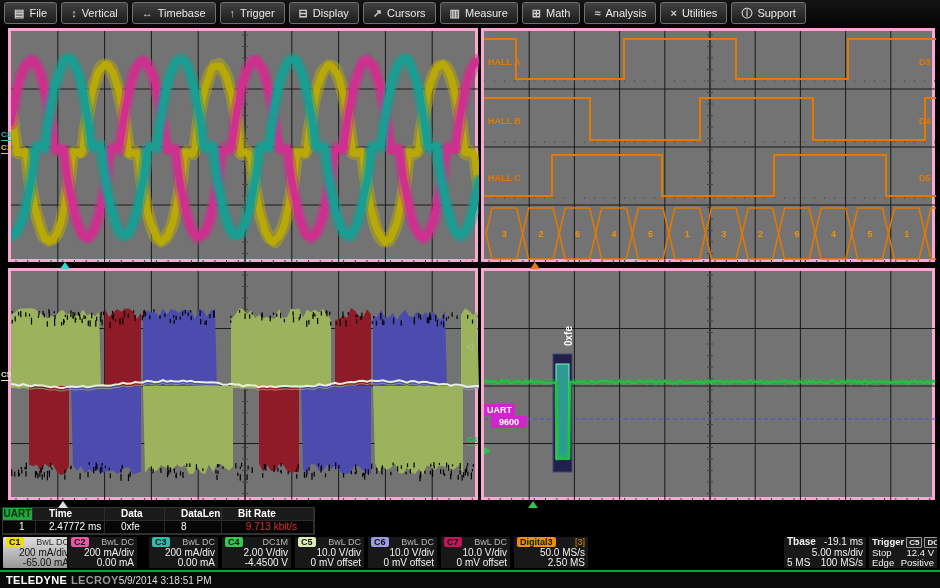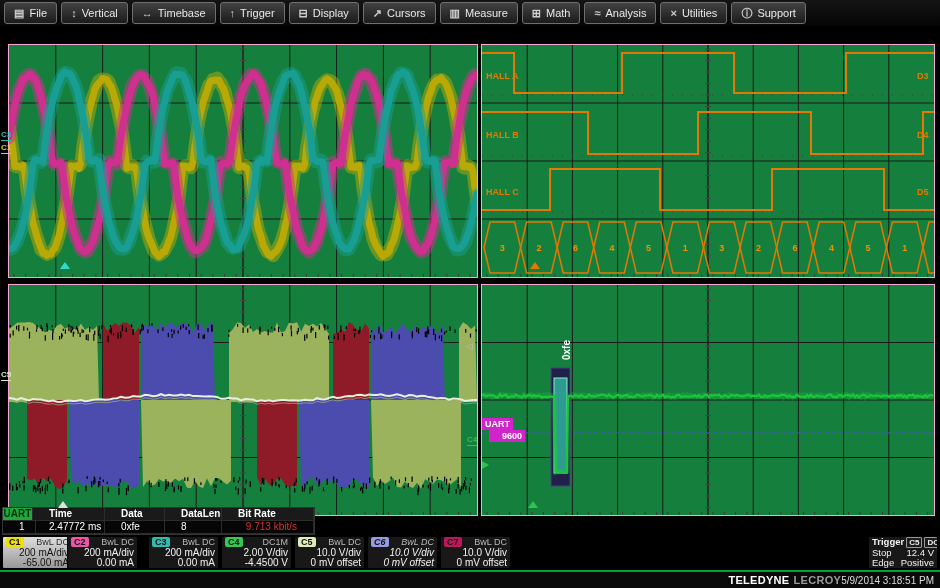--- a/index.html
+++ b/index.html
@@ -5,21 +5,21 @@
   html,body{margin:0;padding:0;background:#000;}
   body{font-family:"Liberation Sans",sans-serif;}
   .screen{position:relative;width:940px;height:588px;background:#000;overflow:hidden;}
 
   
   .menubar{position:absolute;left:0;top:0;width:940px;height:26px;background:linear-gradient(#141414,#050505);display:flex;align-items:center;padding-left:2px;box-sizing:border-box;}
   .mbtn{display:flex;align-items:center;height:20px;margin:0 2px;padding:0 9px;background:linear-gradient(#424242,#1b1b1b);border:1px solid #6f6f6f;border-radius:3px;color:#e9e9e9;font-size:11px;white-space:nowrap;cursor:default;}
   .micon{margin-right:5px;font-size:11px;color:#cdcdcd;font-weight:bold;}
 
   
-  .panel{position:absolute;background:#15803d;border:1px solid #f9a8d4;box-sizing:border-box;margin-top:16px;}
+  .panel{position:absolute;background:#737373;border:3px solid #f9a8d4;box-sizing:border-box;}
   svg{display:block;overflow:hidden;}
   svg text{font-family:"Liberation Sans",sans-serif;}
 
   
   .edgelabel{position:absolute;font-size:8px;font-weight:bold;line-height:8px;border-bottom:1px solid;padding-bottom:1px;z-index:6;background:transparent;}
   .trimarker{position:absolute;width:0;height:0;border-left:5px solid transparent;border-right:5px solid transparent;z-index:6;}
   .sidemarker{position:absolute;font-size:9px;color:#bbb;z-index:6;line-height:9px;}
 
   
   .uartbadge{position:absolute;font-size:9px;font-weight:bold;color:#fff;padding:0 3px;line-height:12px;z-index:6;}
@@ -38,21 +38,21 @@
   .coup{font-size:9px;color:#b9b9b9;}
   .rline{text-align:right;line-height:10.5px;height:10.5px;}
   .selbox{background:linear-gradient(#dedede,#989898);color:#101010;}
   .selbox .coup{color:#2e2e2e;}
   .btitle{font-weight:bold;}
   .bval{white-space:nowrap;}
   .tbadge{font-size:8px;border:1px solid #9a9a9a;background:#1d1d1d;padding:0 2px;margin-left:2px;line-height:9px;color:#eee;border-radius:1px;font-weight:bold;}
 
   
   .greenline{position:absolute;left:0;top:570px;width:940px;height:2px;background:#00a432;}
-  .statusbar{position:absolute;left:0;top:572px;width:940px;height:16px;background:#0a0a0a;display:flex;justify-content:flex-end;align-items:center;padding:0 6px;box-sizing:border-box;}
+  .statusbar{position:absolute;left:0;top:572px;width:940px;height:16px;background:#0a0a0a;display:flex;justify-content:flex-start;align-items:center;padding:0 6px;box-sizing:border-box;}
   .brand{font-size:11px;color:#fff;letter-spacing:0.3px;}
   .brand .b1{font-weight:bold;}
   .brand .b2{color:#9a9a9a;margin-left:4px;font-weight:bold;}
   .datetime{font-size:10px;color:#ddd;}
 </style>
 </head>
 <body>
 
 <div class="screen" id="screen">
 
@@ -97,20 +97,34 @@
         <span class="micon">×</span>
         <span class="mlabel">Utilities</span>
       </div>
       <div class="mbtn">
         <span class="micon">ⓘ</span>
         <span class="mlabel">Support</span>
       </div>
     </div>
 
   <div class="chrow" id="chrow">
+    <div class="descbox" style="left:783px;width:84px;">
+      <div class="row">
+        <span class="btitle">Tbase</span>
+        <span class="bval">-19.1 ms</span>
+      </div>
+      <div class="row">
+        <span></span>
+        <span class="bval">5.00 ms/div</span>
+      </div>
+      <div class="row">
+        <span class="bval">5 MS</span>
+        <span class="bval">100 MS/s</span>
+      </div>
+    </div>
     <div class="descbox" style="left:868px;width:70px;font-size:9.5px;">
       <div class="row">
         <span class="btitle">Trigger</span>
         <span><span class="tbadge">C5</span><span class="tbadge">DC</span></span>
       </div>
       <div class="row">
         <span>Stop</span>
         <span>12.4 V</span>
       </div>
       <div class="row">
@@ -151,35 +165,43 @@
         <div class="rline">-4.4500 V</div>
       </div>
       <div class="descbox" style="left: 294px; width: 71px;">
         <div class="row">
           <span class="badge" style="background: rgb(220, 237, 186); color: rgb(17, 17, 17);">C5</span>
           <span class="coup">BwL DC</span>
         </div>
         <div class="rline">10.0 V/div</div>
         <div class="rline">0 mV offset</div>
       </div>
-      <div class="descbox" style="left: 367px; width: 71px; font-style: italic;">
+      <div class="descbox" style="left: 367px; width: 71px;">
         <div class="row">
           <span class="badge" style="background: rgb(154, 154, 224); color: rgb(17, 17, 17);">C6</span>
           <span class="coup">BwL DC</span>
         </div>
         <div class="rline">10.0 V/div</div>
         <div class="rline">0 mV offset</div>
       </div>
       <div class="descbox" style="left: 440px; width: 71px;">
         <div class="row">
           <span class="badge" style="background: #be185d; color: rgb(17, 17, 17);">C7</span>
           <span class="coup">BwL DC</span>
         </div>
         <div class="rline">10.0 V/div</div>
         <div class="rline">0 mV offset</div>
+      </div>
+      <div class="descbox" style="left: 513px; width: 76px;">
+        <div class="row">
+          <span class="badge" style="background: rgb(240, 144, 0); color: rgb(17, 17, 17);">Digital3</span>
+          <span class="coup" style="color: rgb(240, 144, 0);">[3]</span>
+        </div>
+        <div class="rline">50.0 MS/s</div>
+        <div class="rline">2.50 MS</div>
       </div>
     </div>
 
   <div class="greenline"></div>
   <div class="statusbar">
     <div class="brand"><span class="b1">TELEDYNE</span><span class="b2">LECROY</span></div>
     <div class="datetime">5/9/2014 3:18:51 PM</div>
   </div>
 <div class="panel" style="left: 8px; top: 28px; width: 470px; height: 234px;">
       <svg width="468" height="232">
@@ -847,21 +869,21 @@
         <line x1="445.7000000000003" y1="227" x2="445.7000000000003" y2="230" stroke="#3c3c3c" stroke-width="1"></line>
         <line x1="0" y1="148" x2="452" y2="148" stroke="#4a4ae0" stroke-width="1" stroke-dasharray="4 3"></line>
         <rect x="69" y="83" width="19" height="118" fill="#20204a" stroke="#44447a" stroke-width="1"></rect>
         <rect x="72" y="93" width="13" height="95" fill="#2e9b93" stroke="#8ef0c0" stroke-width="1"></rect>
         <polyline points="0,111.4 2,110.2 4,110.2 6,110.1 8,110.6 10,112.2 12,110.8 14,111.5 16,111.7 18,109.5 20,109.8 22,109.9 24,110.0 26,111.0 28,110.0 30,111.2 32,110.2 34,111.2 36,111.8 38,111.5 40,111.8 42,109.8 44,111.5 46,110.8 48,109.5 50,109.6 52,111.4 54,110.9 56,110.0 58,110.3 60,111.9 62,109.8 64,110.4 66,109.6 68,110.4 70,110.4 72,109.9 74,187 75,186.6 77,186.8 79,186.2 81,186.0 83,186.9 85,186.1 86,111 87,111.9 89,111.4 91,109.6 93,109.9 95,111.1 97,110.3 99,112.0 101,110.1 103,110.8 105,111.5 107,110.9 109,112.2 111,110.8 113,110.1 115,110.3 117,110.8 119,111.7 121,111.1 123,111.3 125,112.1 127,109.9 129,110.6 131,111.8 133,109.8 135,109.6 137,110.5 139,111.9 141,110.9 143,112.1 145,110.7 147,109.9 149,109.5 151,111.3 153,111.2 155,110.6 157,110.7 159,110.4 161,109.9 163,112.0 165,110.0 167,111.0 169,109.9 171,112.4 173,110.6 175,111.2 177,112.2 179,110.4 181,111.6 183,110.7 185,111.2 187,110.2 189,112.2 191,110.8 193,112.5 195,111.1 197,110.6 199,111.5 201,109.8 203,111.1 205,109.6 207,111.3 209,110.2 211,111.0 213,111.2 215,111.8 217,111.0 219,110.9 221,110.2 223,109.5 225,110.9 227,110.3 229,111.3 231,110.8 233,112.2 235,111.3 237,111.7 239,111.4 241,112.5 243,110.8 245,111.9 247,109.7 249,110.5 251,111.0 253,111.1 255,111.6 257,111.6 259,111.5 261,111.6 263,110.9 265,111.0 267,110.3 269,110.8 271,111.0 273,111.8 275,111.6 277,110.5 279,111.4 281,110.9 283,112.0 285,111.6 287,111.9 289,112.2 291,110.4 293,111.7 295,110.3 297,111.4 299,109.7 301,112.3 303,109.8 305,109.9 307,111.9 309,110.5 311,112.5 313,111.3 315,109.7 317,109.8 319,110.5 321,109.9 323,110.1 325,111.1 327,111.8 329,109.6 331,111.1 333,110.9 335,110.1 337,111.2 339,109.6 341,110.8 343,111.2 345,111.1 347,111.4 349,110.0 351,110.3 353,111.5 355,109.6 357,110.7 359,111.0 361,110.1 363,109.7 365,109.8 367,112.1 369,110.2 371,110.0 373,111.7 375,111.5 377,110.8 379,112.1 381,109.7 383,112.2 385,109.5 387,109.9 389,112.2 391,112.2 393,112.5 395,109.7 397,109.7 399,109.7 401,111.2 403,112.2 405,110.3 407,111.8 409,111.9 411,112.1 413,111.8 415,111.6 417,110.3 419,111.6 421,110.3 423,112.2 425,112.4 427,111.6 429,111.4 431,111.7 433,111.4 435,111.9 437,110.5 439,110.6 441,111.3 443,111.7 445,110.2 447,111.6 449,111.2 451,112.2" fill="none" stroke="#1ec43c" stroke-width="5" stroke-opacity="0.3"></polyline>
         <polyline points="0,109.8 2,109.7 4,111.4 6,110.4 8,110.5 10,110.1 12,111.0 14,112.4 16,112.0 18,109.5 20,111.6 22,110.1 24,109.8 26,112.5 28,112.0 30,110.9 32,111.7 34,109.7 36,110.9 38,111.5 40,112.5 42,110.1 44,112.0 46,110.2 48,110.1 50,111.8 52,110.0 54,111.6 56,110.6 58,111.0 60,112.3 62,111.8 64,112.2 66,112.2 68,111.4 70,111.9 72,111.6 74,187 75,186.4 77,186.6 79,187.0 81,187.8 83,187.9 85,187.6 86,111 87,111.4 89,110.5 91,112.2 93,110.1 95,110.7 97,111.9 99,110.0 101,111.5 103,112.2 105,111.8 107,109.5 109,111.2 111,111.1 113,111.8 115,110.6 117,110.4 119,109.7 121,109.5 123,110.1 125,111.4 127,109.8 129,111.2 131,112.3 133,111.6 135,110.0 137,110.0 139,111.7 141,111.2 143,110.4 145,109.7 147,112.0 149,111.7 151,112.0 153,111.6 155,109.6 157,110.0 159,111.5 161,111.4 163,110.2 165,110.7 167,110.2 169,110.2 171,111.2 173,112.5 175,109.6 177,111.6 179,111.0 181,109.8 183,112.4 185,111.2 187,111.5 189,112.4 191,111.9 193,112.0 195,110.1 197,109.7 199,111.9 201,111.4 203,111.3 205,111.6 207,111.6 209,111.3 211,111.3 213,110.2 215,111.7 217,110.1 219,112.4 221,111.7 223,109.8 225,109.9 227,112.3 229,110.0 231,110.8 233,109.7 235,110.3 237,109.5 239,112.0 241,111.2 243,110.3 245,111.3 247,112.2 249,109.9 251,110.2 253,111.1 255,109.7 257,111.0 259,111.0 261,111.3 263,110.9 265,109.6 267,109.8 269,111.4 271,110.7 273,111.0 275,111.0 277,109.9 279,112.0 281,112.2 283,110.2 285,111.9 287,111.1 289,110.6 291,110.3 293,110.9 295,110.9 297,111.1 299,110.1 301,109.9 303,110.0 305,112.0 307,110.4 309,111.7 311,111.8 313,111.8 315,109.9 317,111.4 319,112.0 321,111.5 323,112.5 325,109.8 327,111.7 329,110.0 331,111.9 333,111.9 335,110.4 337,111.1 339,111.3 341,111.5 343,112.2 345,110.4 347,109.5 349,109.8 351,112.0 353,111.6 355,112.4 357,110.1 359,110.0 361,112.1 363,110.3 365,109.9 367,110.1 369,111.3 371,109.6 373,112.2 375,110.3 377,112.3 379,110.7 381,109.7 383,110.2 385,112.1 387,111.3 389,109.9 391,110.8 393,110.8 395,110.5 397,110.7 399,111.9 401,110.5 403,110.9 405,110.7 407,112.0 409,110.9 411,110.5 413,112.1 415,110.2 417,111.2 419,109.9 421,112.0 423,110.4 425,112.4 427,110.0 429,110.6 431,109.5 433,112.4 435,110.6 437,111.5 439,111.4 441,112.3 443,110.1 445,112.2 447,110.7 449,109.7 451,110.7" fill="none" stroke="#1ec43c" stroke-width="2.2"></polyline>
         <text transform="translate(88,75) rotate(-90)" fill="#fff" font-size="10" font-weight="bold">0xfe</text>
         <polygon points="0,176 7,180 0,184" fill="#2fc24f"></polygon>
       </svg>
       <div class="uartbadge" style="left: 0px; top: 133px; background: rgb(210, 36, 204);">UART</div>
-      <div class="uartbadge" style="left: 7px; top: 145px; background: rgb(210, 36, 204); width: 30px; text-align: right;">9600</div>
+      <div class="uartbadge" style="left: 7px; top: 145px; background: rgb(210, 36, 204); width: 30px; text-align: center;">9600</div>
     </div>
     <div class="edgelabel" style="left: 1px; top: 131px; color: rgb(47, 188, 176); border-color: rgb(47, 188, 176);">C3</div>
     <div class="edgelabel" style="left: 1px; top: 144px; color: rgb(230, 212, 0); border-color: rgb(230, 212, 0);">C1</div>
     <div class="edgelabel" style="left: 1px; top: 371px; color: rgb(223, 233, 197); border-color: rgb(223, 233, 197);">C5</div>
     <div class="edgelabel" style="left: 467px; top: 436px; color: rgb(47, 194, 79); border-color: rgb(47, 194, 79);">C4</div>
     <div class="trimarker" style="left: 60px; top: 262px; border-bottom: 7px solid rgb(53, 216, 204);"></div>
     <div class="trimarker" style="left: 530px; top: 262px; border-bottom: 7px solid rgb(228, 120, 0);"></div>
     <div class="trimarker" style="left: 58px; top: 501px; border-bottom: 7px solid rgb(224, 224, 224);"></div>
     <div class="trimarker" style="left: 528px; top: 501px; border-bottom: 7px solid rgb(47, 194, 79);"></div>
     <div class="sidemarker" style="left: 466px; top: 342px;">◁</div>

